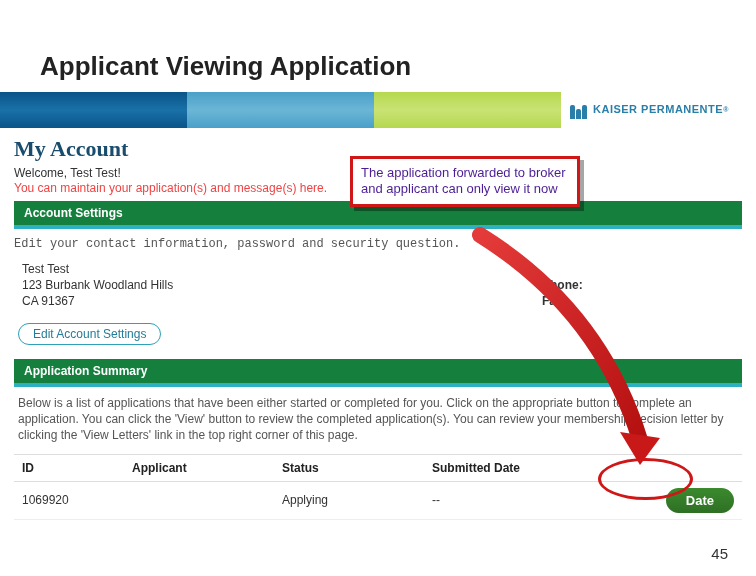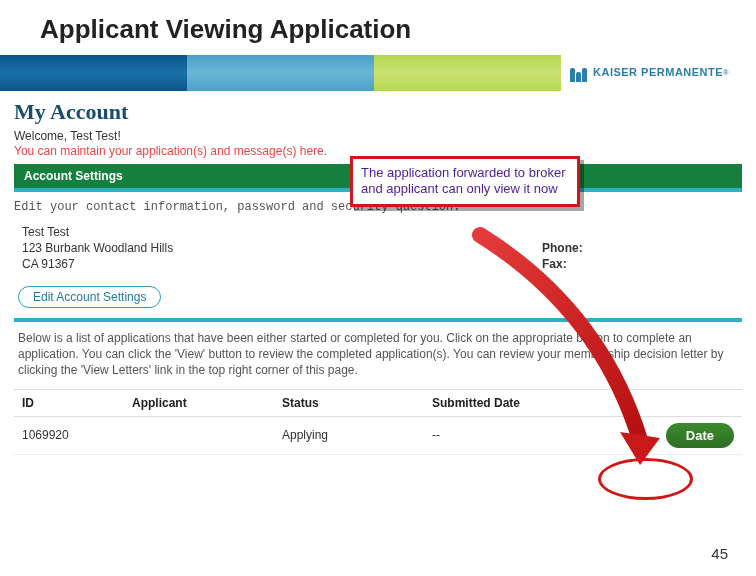--- a/index.html
+++ b/index.html
@@ -1,18 +1,18 @@
 <!DOCTYPE html>
 <html><head>
 <meta charset="utf-8">
 <style>
   * { box-sizing: border-box; margin: 0; padding: 0; }
   body { width: 756px; height: 576px; font-family: Arial, sans-serif; background: #fff; position: relative; overflow: hidden; }
   
-  .slide-title { font-size: 26px; font-weight: bold; color: #222; padding: 14px 15px 10px 40px; }
+  .slide-title { font-size: 26px; font-weight: bold; color: #222; padding: 14px 15px 10px 40px; margin-top: 37px; }
   
   .header-bar { display: flex; height: 36px; }
   .header-segment { flex: 1; }
   .seg1 { background: linear-gradient(to bottom, #0a5489 0%, #1971a8 50%, #0a5489 100%); }
   .seg2 { background: linear-gradient(to bottom, #4aa0c9 0%, #6bb6d6 50%, #4aa0c9 100%); }
   .seg3 { background: linear-gradient(to bottom, #b5d84f 0%, #c9e373 50%, #b5d84f 100%); }
   .seg4 { background: #fff; display: flex; align-items: center; justify-content: flex-start; padding-left: 8px; gap:6px;}
   .kp-logo-icon { width:18px; height:18px; display:flex; align-items:flex-end; justify-content:center; gap:1px;}
   .kp-logo-icon span { width:5px; height:14px; background:#2a7fa8; border-radius:2px 2px 0 0; display:inline-block;}
   .kp-logo-icon span:nth-child(2){height:10px;}
@@ -93,20 +93,21 @@
     <div class="info-left">123 Burbank Woodland Hills</div>
     <div class="info-right-label">Phone:</div>
   </div>
   <div class="info-row">
     <div class="info-left">CA 91367</div>
     <div class="info-right-label">Fax:</div>
   </div>
 
   <button class="edit-btn">Edit Account Settings</button>
 
+  <div class="section-bar">Application Summary</div>
   <div class="teal-strip"></div>
   <div class="app-summary-desc">Below is a list of applications that have been either started or completed for you. Click on the appropriate button to complete an application. You can click the 'View' button to review the completed application(s). You can review your membership decision letter by clicking the 'View Letters' link in the top right corner of this page.</div>
 
   <div class="table-wrap">
     <div class="table-header">
       <div class="col-id">ID</div>
       <div class="col-applicant">Applicant</div>
       <div class="col-status">Status</div>
       <div class="col-date">Submitted Date</div>
       <div class="col-action"></div>

